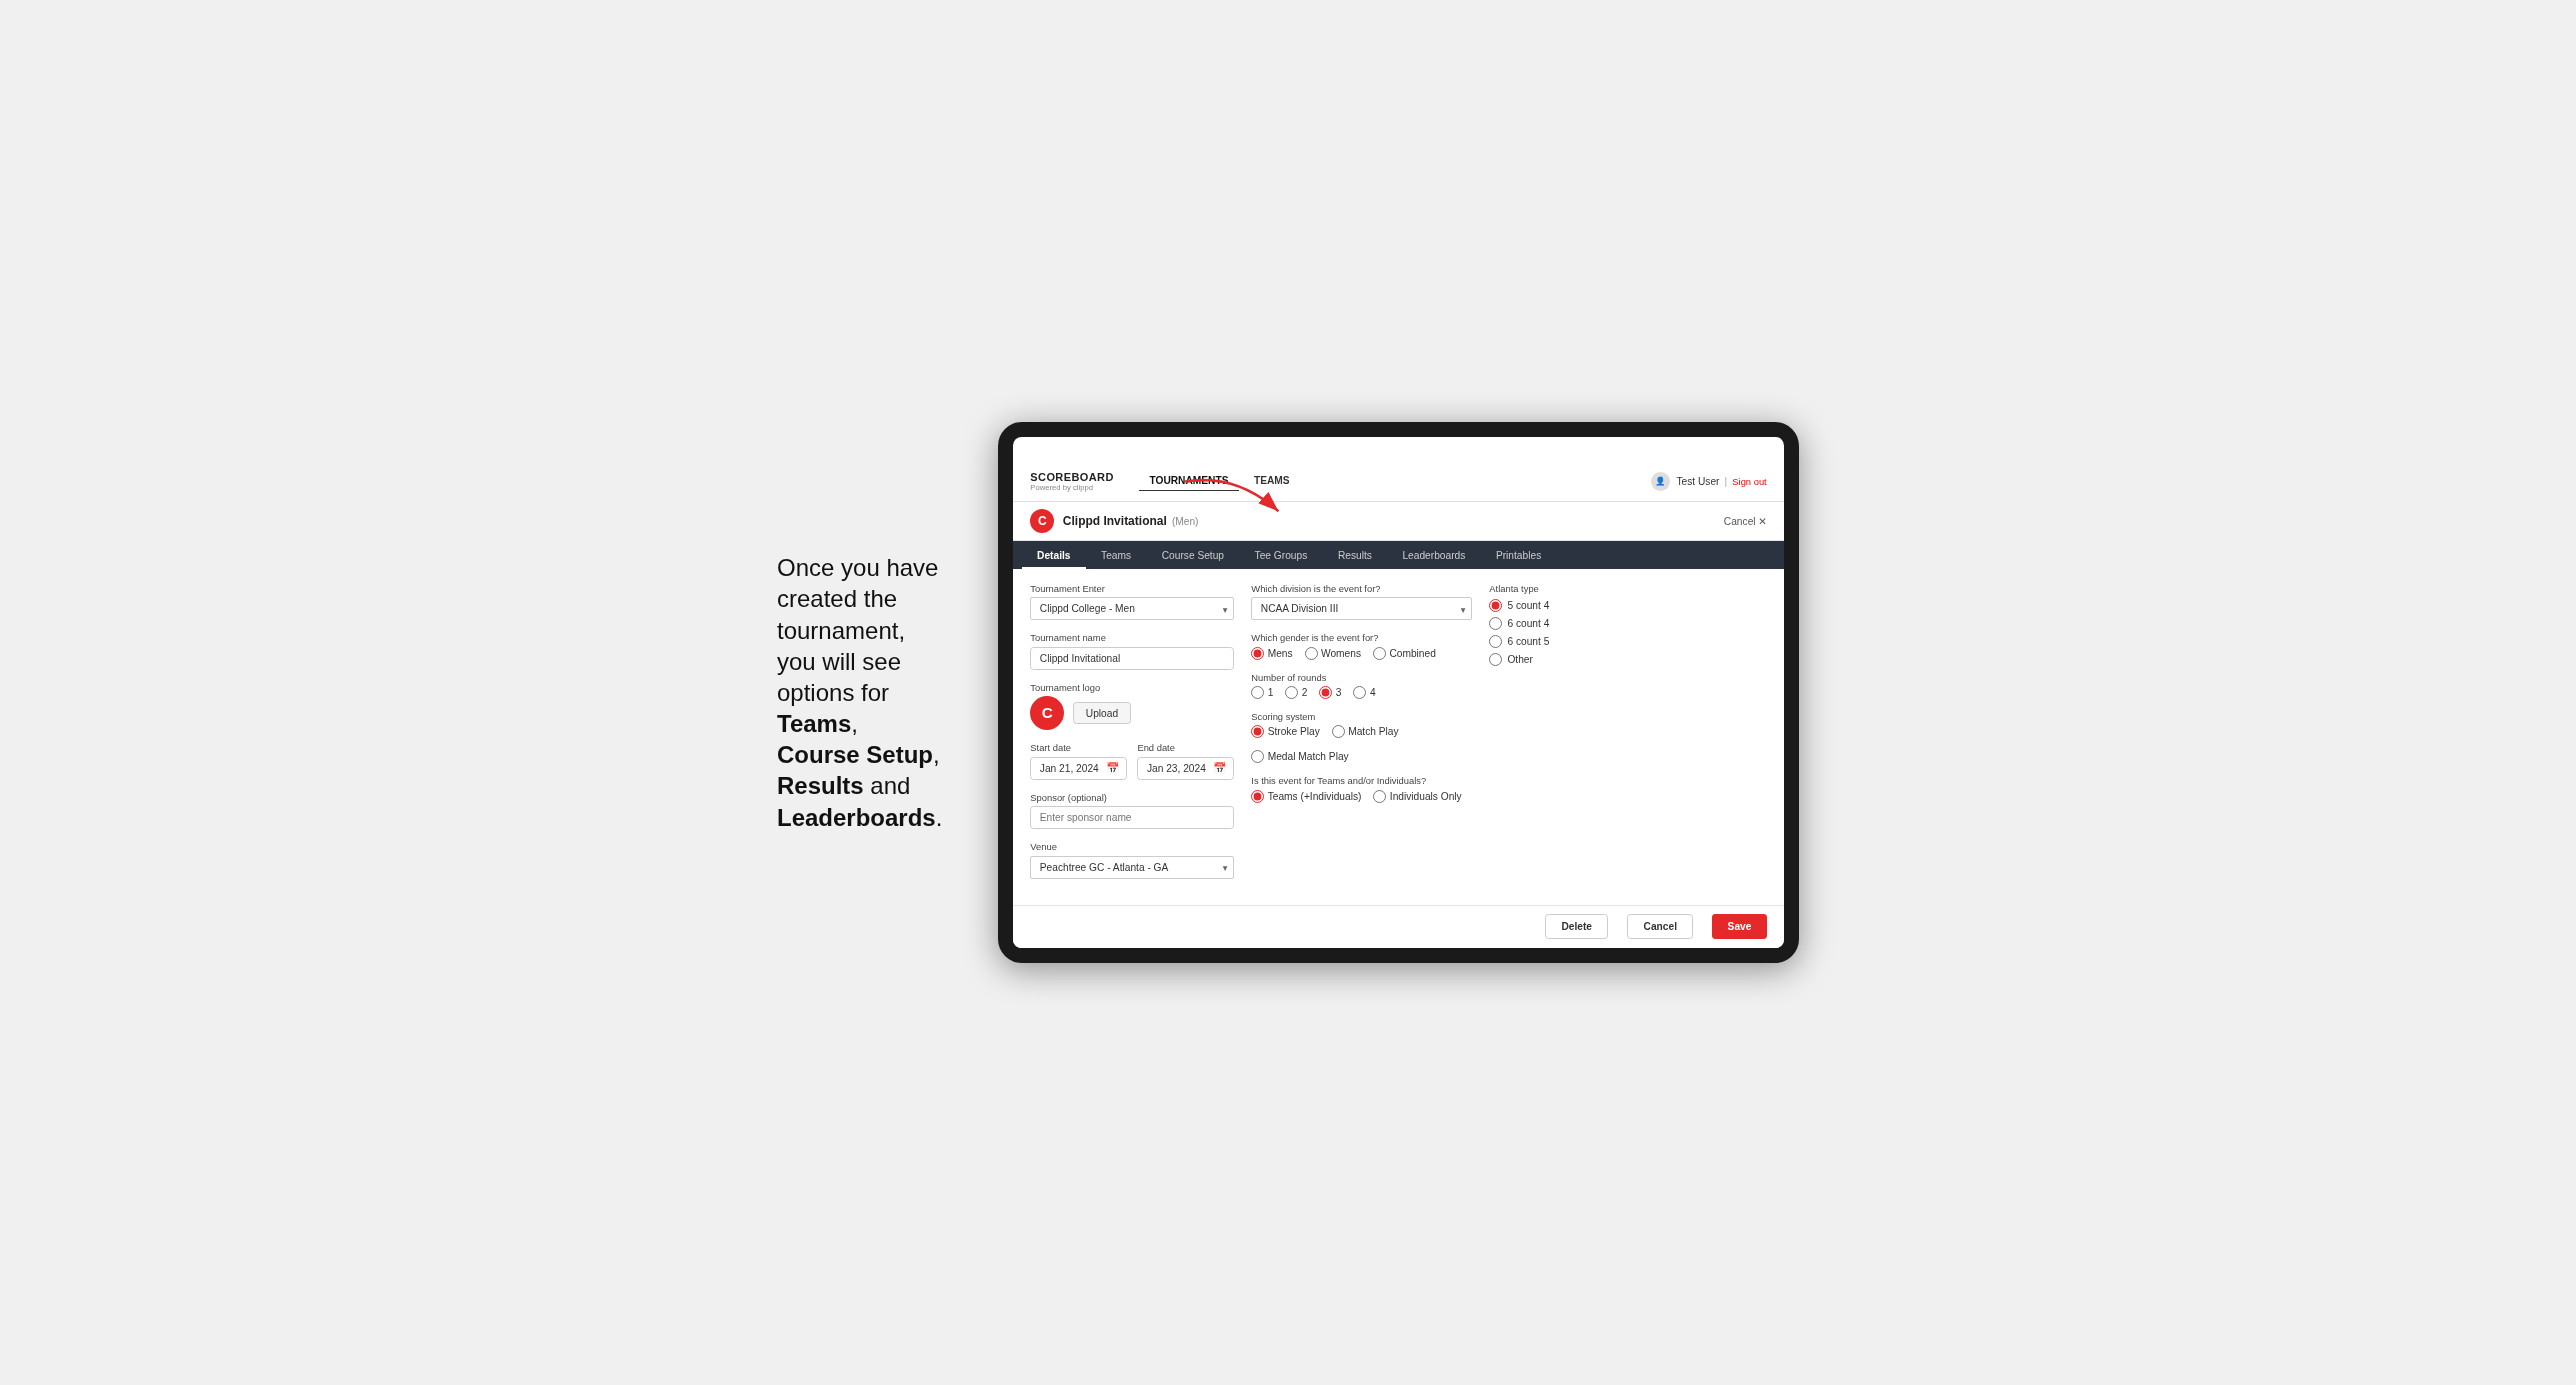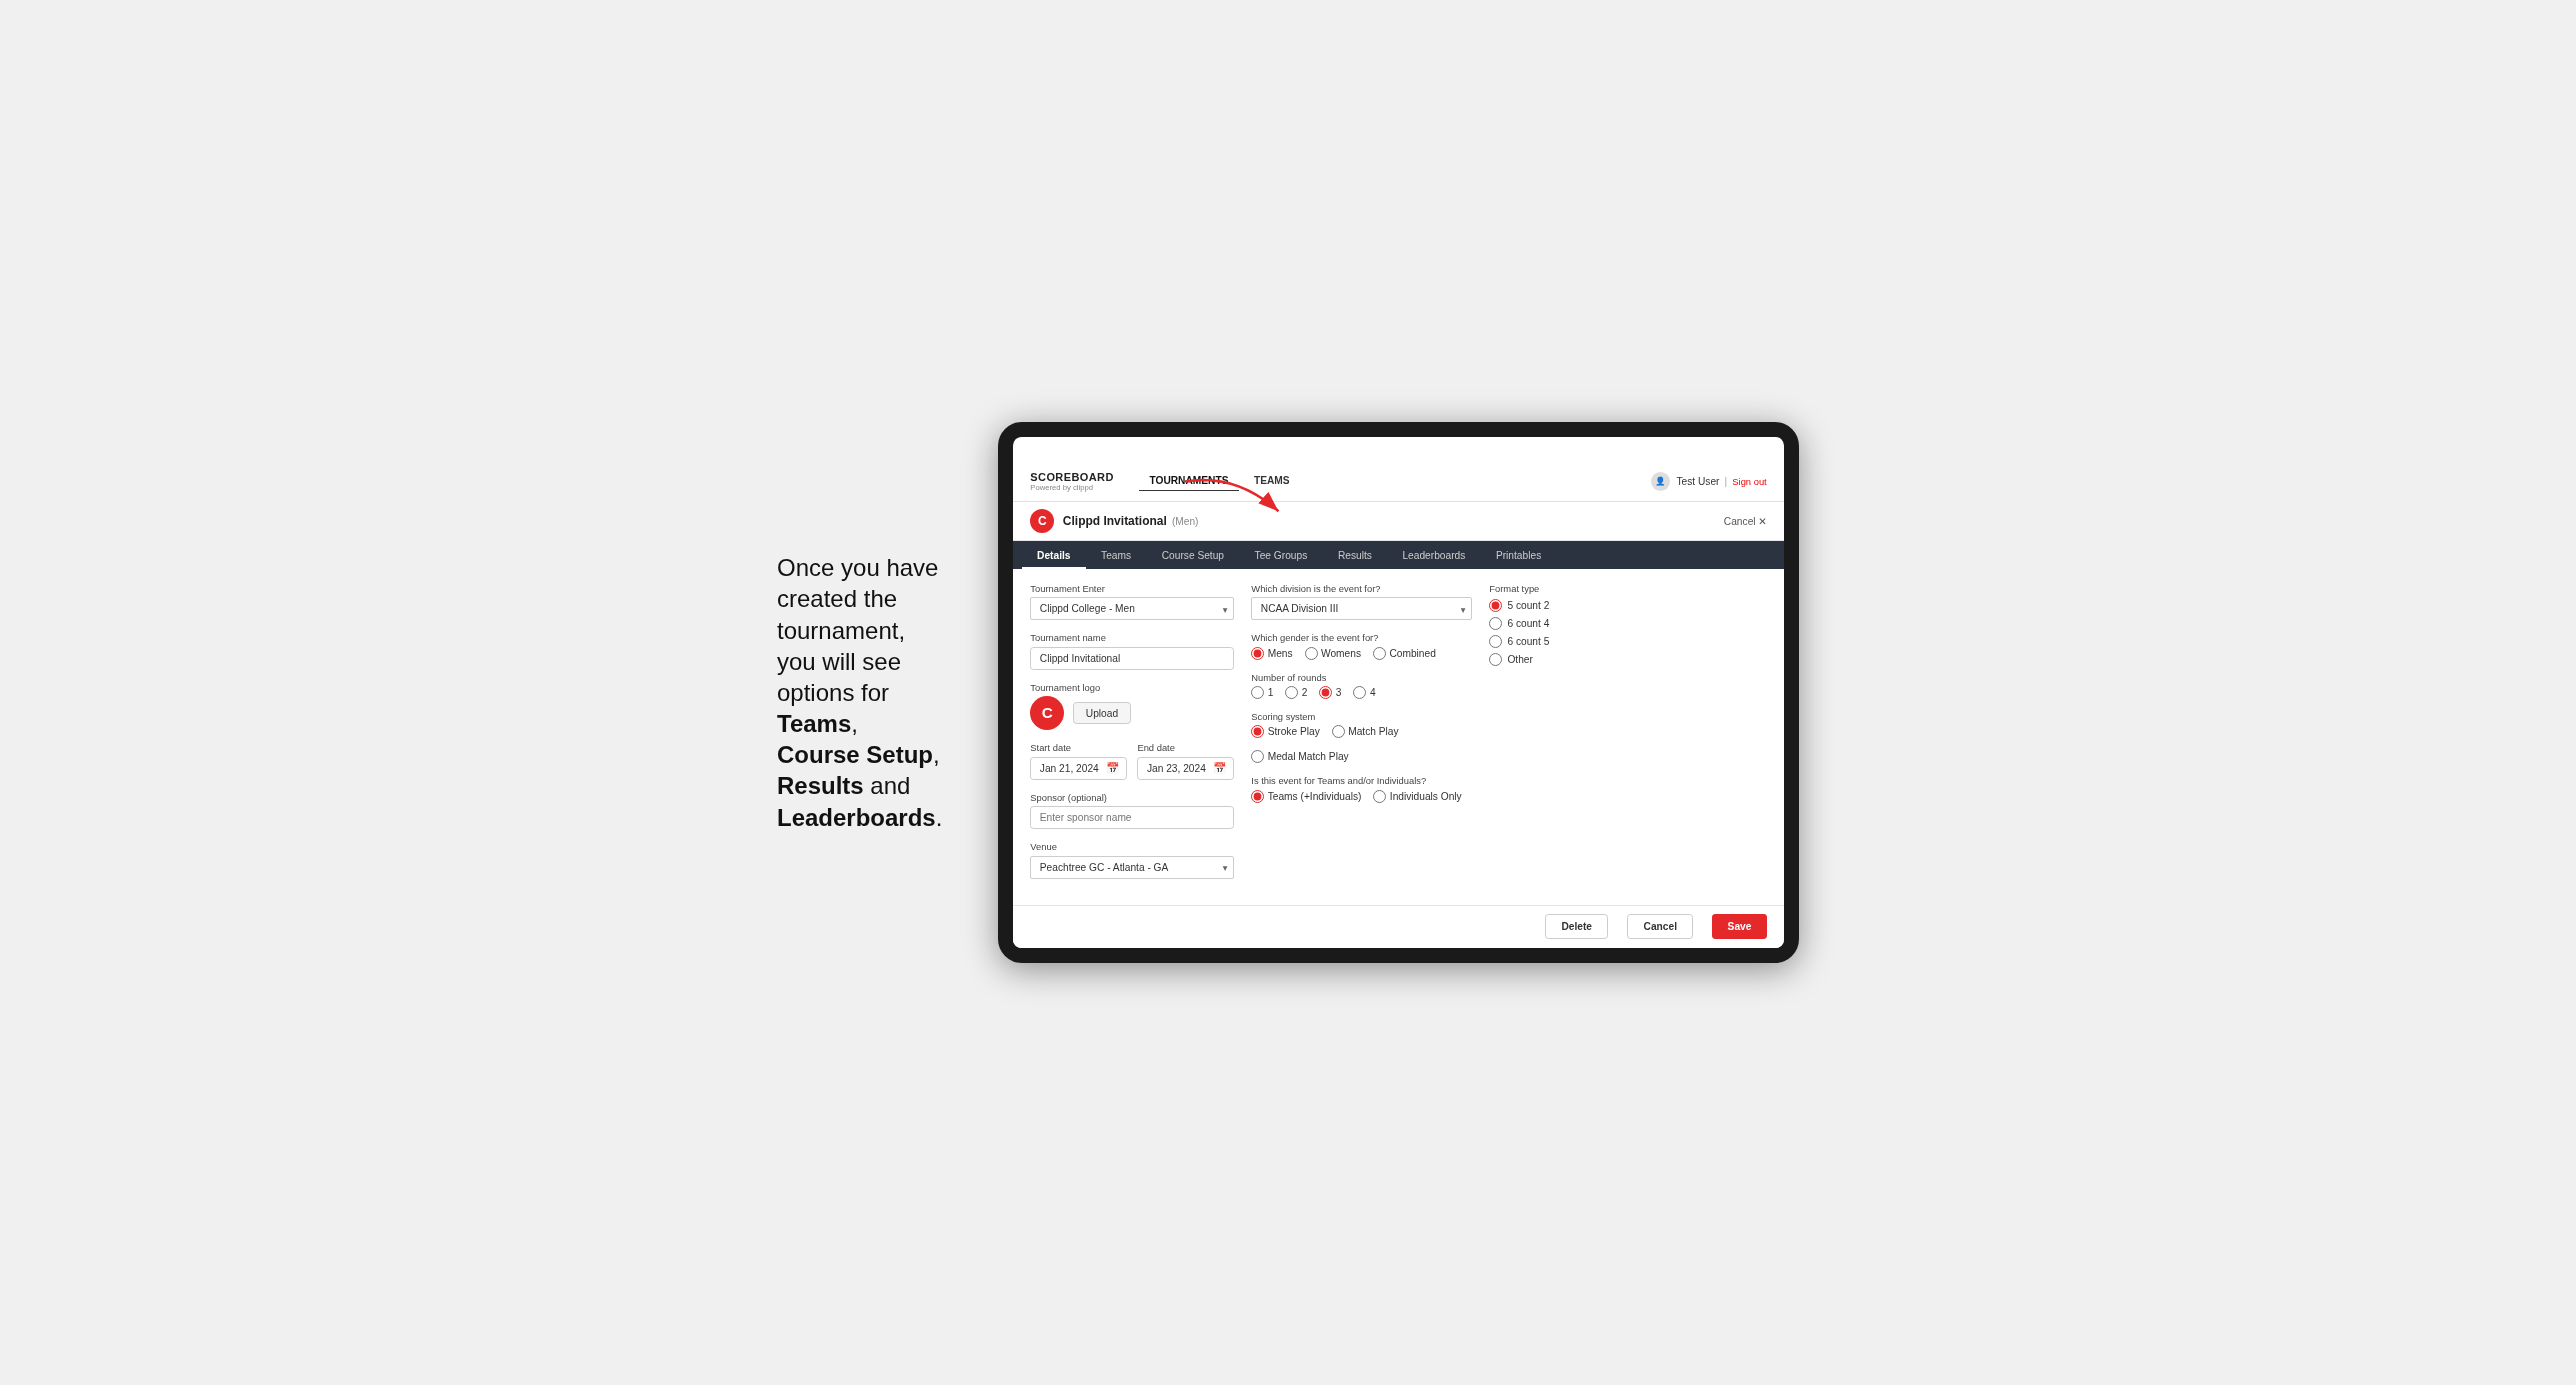--- a/index.html
+++ b/index.html
@@ -599,25 +599,25 @@
               <label class="radio-option">
                 <input type="radio" name="team" style="">
                 <span>Individuals Only</span>
               </label>
             </div>
           </div>
         </div>
 
         <div class="col-right">
           <div class="form-group">
-            <div class="format-type-label">Format type</div>
+            <div class="format-type-label">Atlanta type</div>
 
             <div class="format-option">
               <input type="radio" name="format" checked="" style="">
-              <span>5 count 2</span>
+              <span>5 count 4</span>
             </div>
             <div class="format-option">
               <input type="radio" name="format" style="">
               <span>6 count 4</span>
             </div>
             <div class="format-option">
               <input type="radio" name="format" style="">
               <span>6 count 5</span>
             </div>
 

